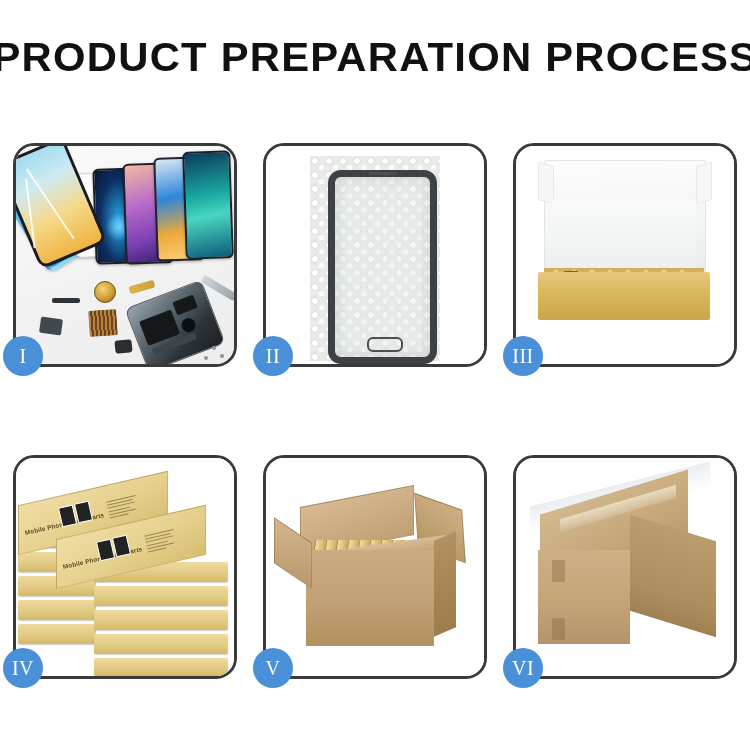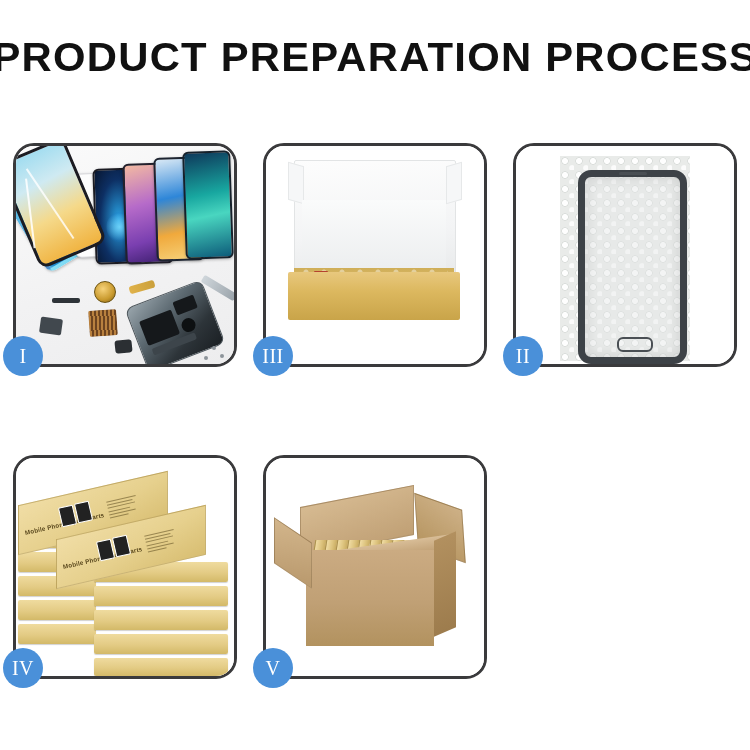--- a/index.html
+++ b/index.html
@@ -306,40 +306,40 @@
         </div>
         <div class="tweez"></div>
         <div class="scrw" style="left:196px;top:200px"></div>
         <div class="scrw" style="left:204px;top:208px"></div>
         <div class="scrw" style="left:188px;top:210px"></div>
       </div>
       <div class="badge">I</div>
     </div>
 
     <div class="panel">
+      <div class="photo p2">
+        <div class="bubble-bg"></div>
+        <div class="screen2">
+          <span class="ear"></span>
+        </div>
+      </div>
+      <div class="badge">II</div>
+    </div>
+
+    <div class="panel">
       <div class="photo p3">
         <div class="box3-lid"></div>
         <div class="box3-lidflapL"></div>
         <div class="box3-lidflapR"></div>
         <div class="box3-foam"></div>
         <div class="box3-inner"></div>
         <div class="box3-screen"></div>
         <div class="box3-base"></div>
       </div>
       <div class="badge">III</div>
-    </div>
-
-    <div class="panel">
-      <div class="photo p2">
-        <div class="bubble-bg"></div>
-        <div class="screen2">
-          <span class="ear"></span>
-        </div>
-      </div>
-      <div class="badge">II</div>
     </div>
 
     <div class="panel">
       <div class="photo p4">
         <div class="stack">
 
           <div class="kbox" style="left:2px;top:62px;width:78px;height:20px"></div>
           <div class="kbox" style="left:2px;top:86px;width:78px;height:20px"></div>
           <div class="kbox" style="left:2px;top:110px;width:78px;height:20px"></div>
           <div class="kbox" style="left:2px;top:134px;width:78px;height:20px"></div>
@@ -399,15 +399,27 @@
             <i style="left:110px"></i>
         </div>
         <div class="c5-rim"></div>
         <div class="c5-side"></div>
         <div class="c5-body"></div>
         <div class="c5-flapL"></div>
       </div>
       <div class="badge">V</div>
     </div>
 
+    <div class="panel">
+      <div class="photo p6">
+        <div class="c6-shadow"></div>
+        <div class="c6-top"></div>
+        <div class="c6-tape"></div>
+        <div class="c6-right"></div>
+        <div class="c6-front"></div>
+        <div class="c6-slotA"></div>
+        <div class="c6-slotB"></div>
+      </div>
+      <div class="badge">VI</div>
+    </div>
 
   </div>
 </div>
 
 </body></html>

